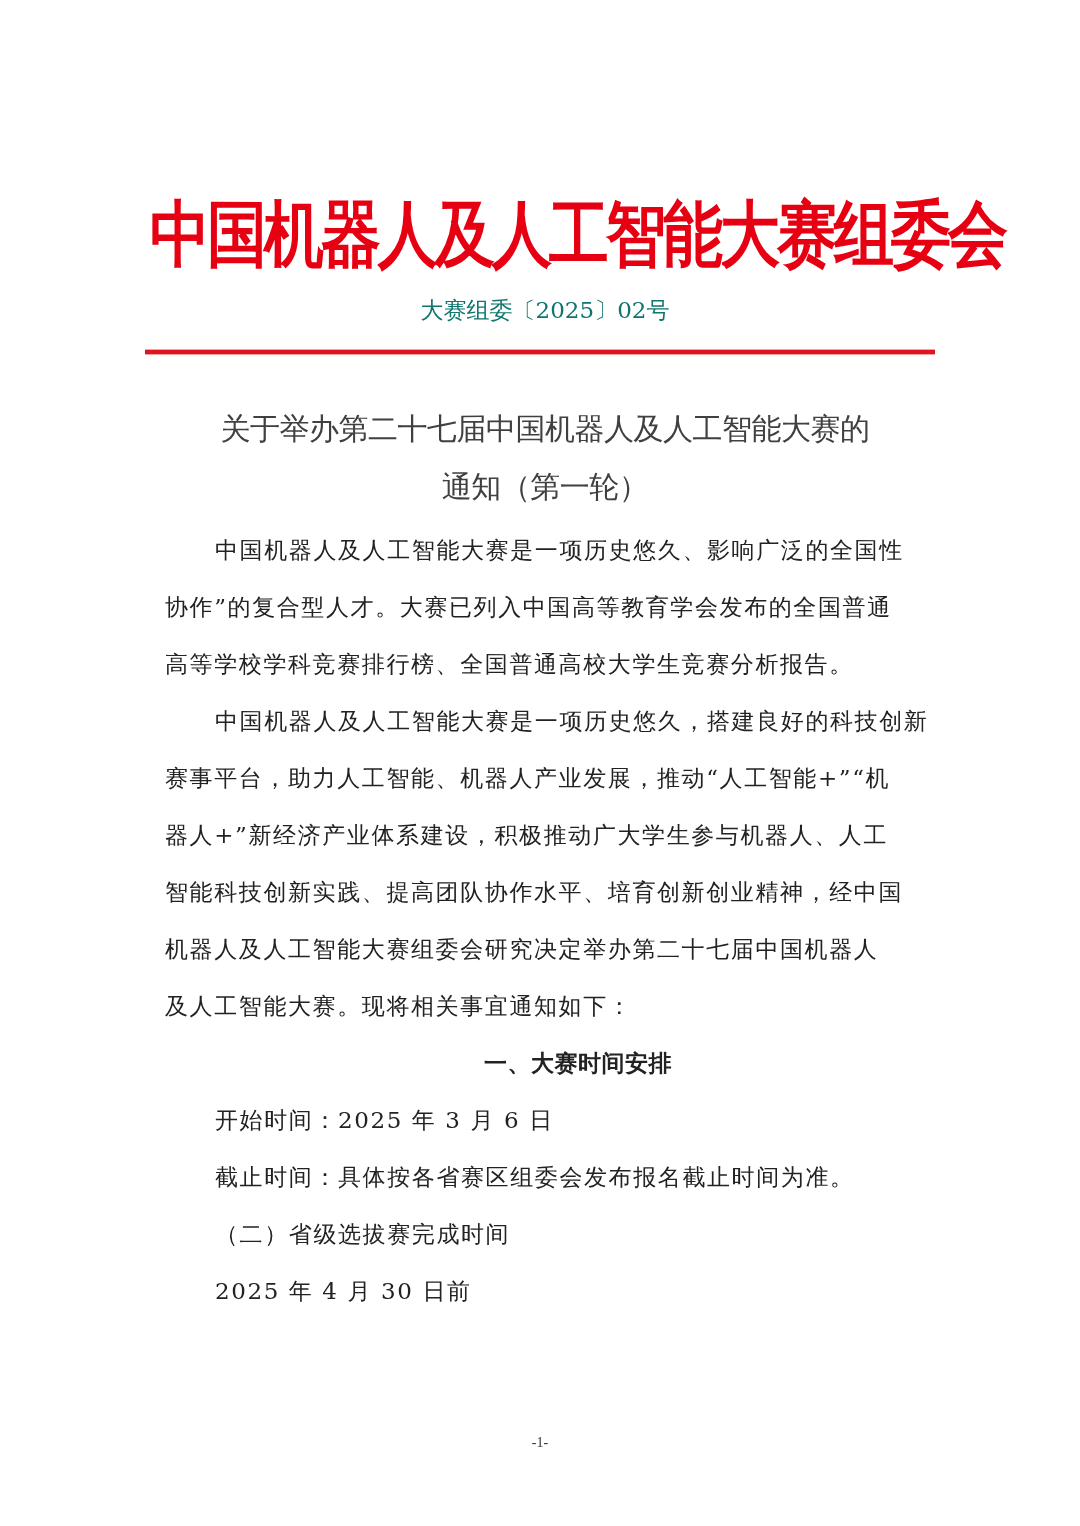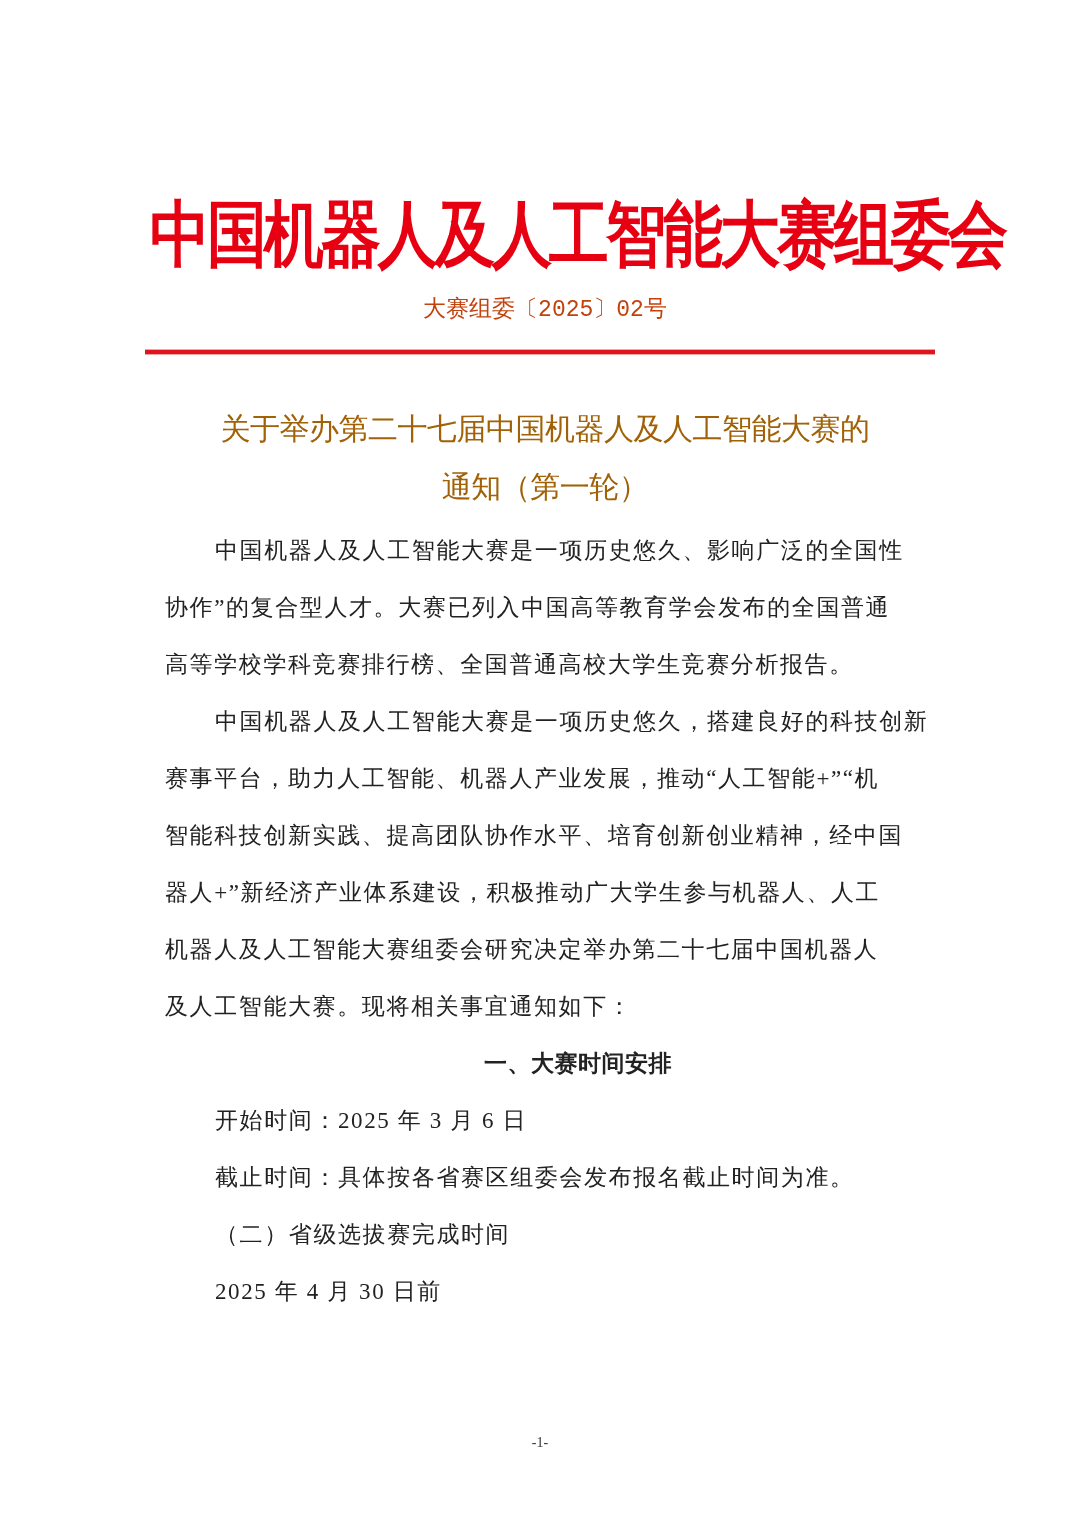--- a/index.html
+++ b/index.html
@@ -40,64 +40,62 @@
       white-space: nowrap;
     }
     .doc-number {
       position: absolute;
       top: 252px;
       left: 150px;
       width: 790px;
       text-align: center;
       font-size: 23px;
       line-height: 36px;
-      color: #c2410c;
+      color: #0f766e;
       white-space: nowrap;
-      font-family: Liberation Mono, monospace;
     }
     .red-rule {
       position: absolute;
       top: 310px;
       left: 145px;
       width: 790px;
       height: 4px;
       background: #e0141e;
       box-shadow: 0 -1px 0 #f6a3a8, 0 1px 0 #f6a3a8;
     }
     .notice-title {
       position: absolute;
       top: 360px;
       left: 150px;
       width: 790px;
       text-align: center;
       font-family: "DejaVu Sans", "Liberation Sans", sans-serif;
       font-size: 30px;
       line-height: 58px;
-      color: #a16207;
+      color: #404040;
       letter-spacing: -0.5px;
     }
     .notice-title .line { display: block; white-space: nowrap; }
     .body-text {
       position: absolute;
       top: 482px;
       left: 165px;
       width: 750px;
       font-size: 23px;
       line-height: 57px;
       color: #222;
       letter-spacing: 1.6px;
     }
     .body-text p {
       margin: 0;
       padding: 0;
     }
     .body-text .line {
       display: block;
       white-space: nowrap;
-      font-family: Liberation Serif, serif;
     }
     .body-text .indent { padding-left: 50px; }
     .body-text .indent-small { padding-left: 50px; }
     .section-heading {
       font-family: "DejaVu Sans", "Liberation Sans", sans-serif;
       font-weight: bold;
       padding-left: 76px;
       letter-spacing: 0.5px;
       text-align: center;
     }
@@ -130,22 +128,22 @@
 
   <div class="body-text">
     <p>
       <span class="line indent">中国机器人及人工智能大赛是一项历史悠久、影响广泛的全国性</span>
       <span class="line">协作”的复合型人才。大赛已列入中国高等教育学会发布的全国普通</span>
       <span class="line">高等学校学科竞赛排行榜、全国普通高校大学生竞赛分析报告。</span>
     </p>
     <p>
       <span class="line indent">中国机器人及人工智能大赛是一项历史悠久，搭建良好的科技创新</span>
       <span class="line">赛事平台，助力人工智能、机器人产业发展，推动“人工智能+”“机</span>
+      <span class="line">器人+”新经济产业体系建设，积极推动广大学生参与机器人、人工</span>
       <span class="line">智能科技创新实践、提高团队协作水平、培育创新创业精神，经中国</span>
-      <span class="line">器人+”新经济产业体系建设，积极推动广大学生参与机器人、人工</span>
       <span class="line">机器人及人工智能大赛组委会研究决定举办第二十七届中国机器人</span>
       <span class="line">及人工智能大赛。现将相关事宜通知如下：</span>
     </p>
     <p>
       <span class="line section-heading">一、大赛时间安排</span>
       <span class="line indent">开始时间：2025 年 3 月 6 日</span>
       <span class="line indent">截止时间：具体按各省赛区组委会发布报名截止时间为准。</span>
       <span class="line indent-small">（二）省级选拔赛完成时间</span>
       <span class="line indent">2025 年 4 月 30 日前</span>
     </p>

